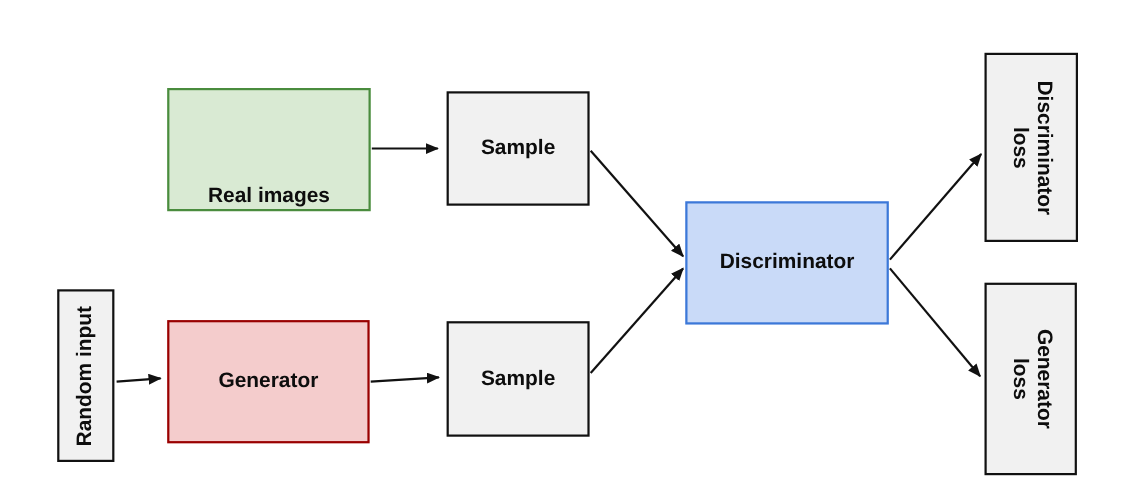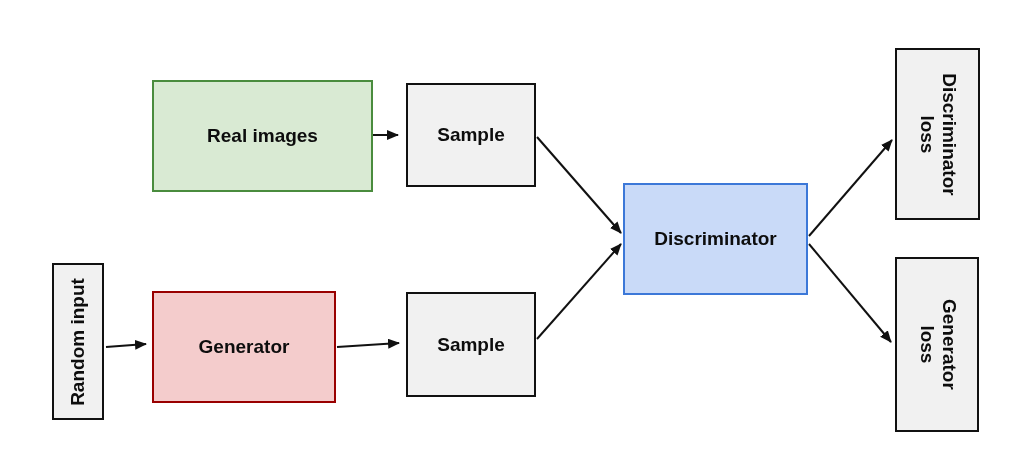--- a/index.html
+++ b/index.html
@@ -36,21 +36,21 @@
   .ccw { transform: rotate(-90deg); }
   .cw  { transform: rotate(90deg); line-height: 1.18; }
 
   
   .green { background: #d9ead3; border: 2.5px solid #4a8c3e; }
   .red   { background: #f4cccc; border: 2.5px solid #990000; }
   .blue  { background: #c9daf8; border: 2.5px solid #3c78d8; }
   .gray  { background: #f1f1f1; border: 2px solid #111111; }
 
   
-  .real-images    { left: 152px; top:  80px; width: 221px; height: 112px; }
+  .real-images    { left: 152px; top:  80px; width: 185px; height: 112px; align-items: flex-end; }
   .sample-top     { left: 406px; top:  83px; width: 130px; height: 104px; }
   .random-input   { left:  52px; top: 263px; width:  52px; height: 157px; }
   .generator      { left: 152px; top: 291px; width: 184px; height: 112px; }
   .sample-bottom  { left: 406px; top: 292px; width: 130px; height: 105px; }
   .discriminator  { left: 623px; top: 183px; width: 185px; height: 112px; }
   .disc-loss      { left: 895px; top:  48px; width:  85px; height: 172px; }
   .gen-loss       { left: 895px; top: 257px; width:  84px; height: 175px; }
 </style>
 </head>
 <body>

